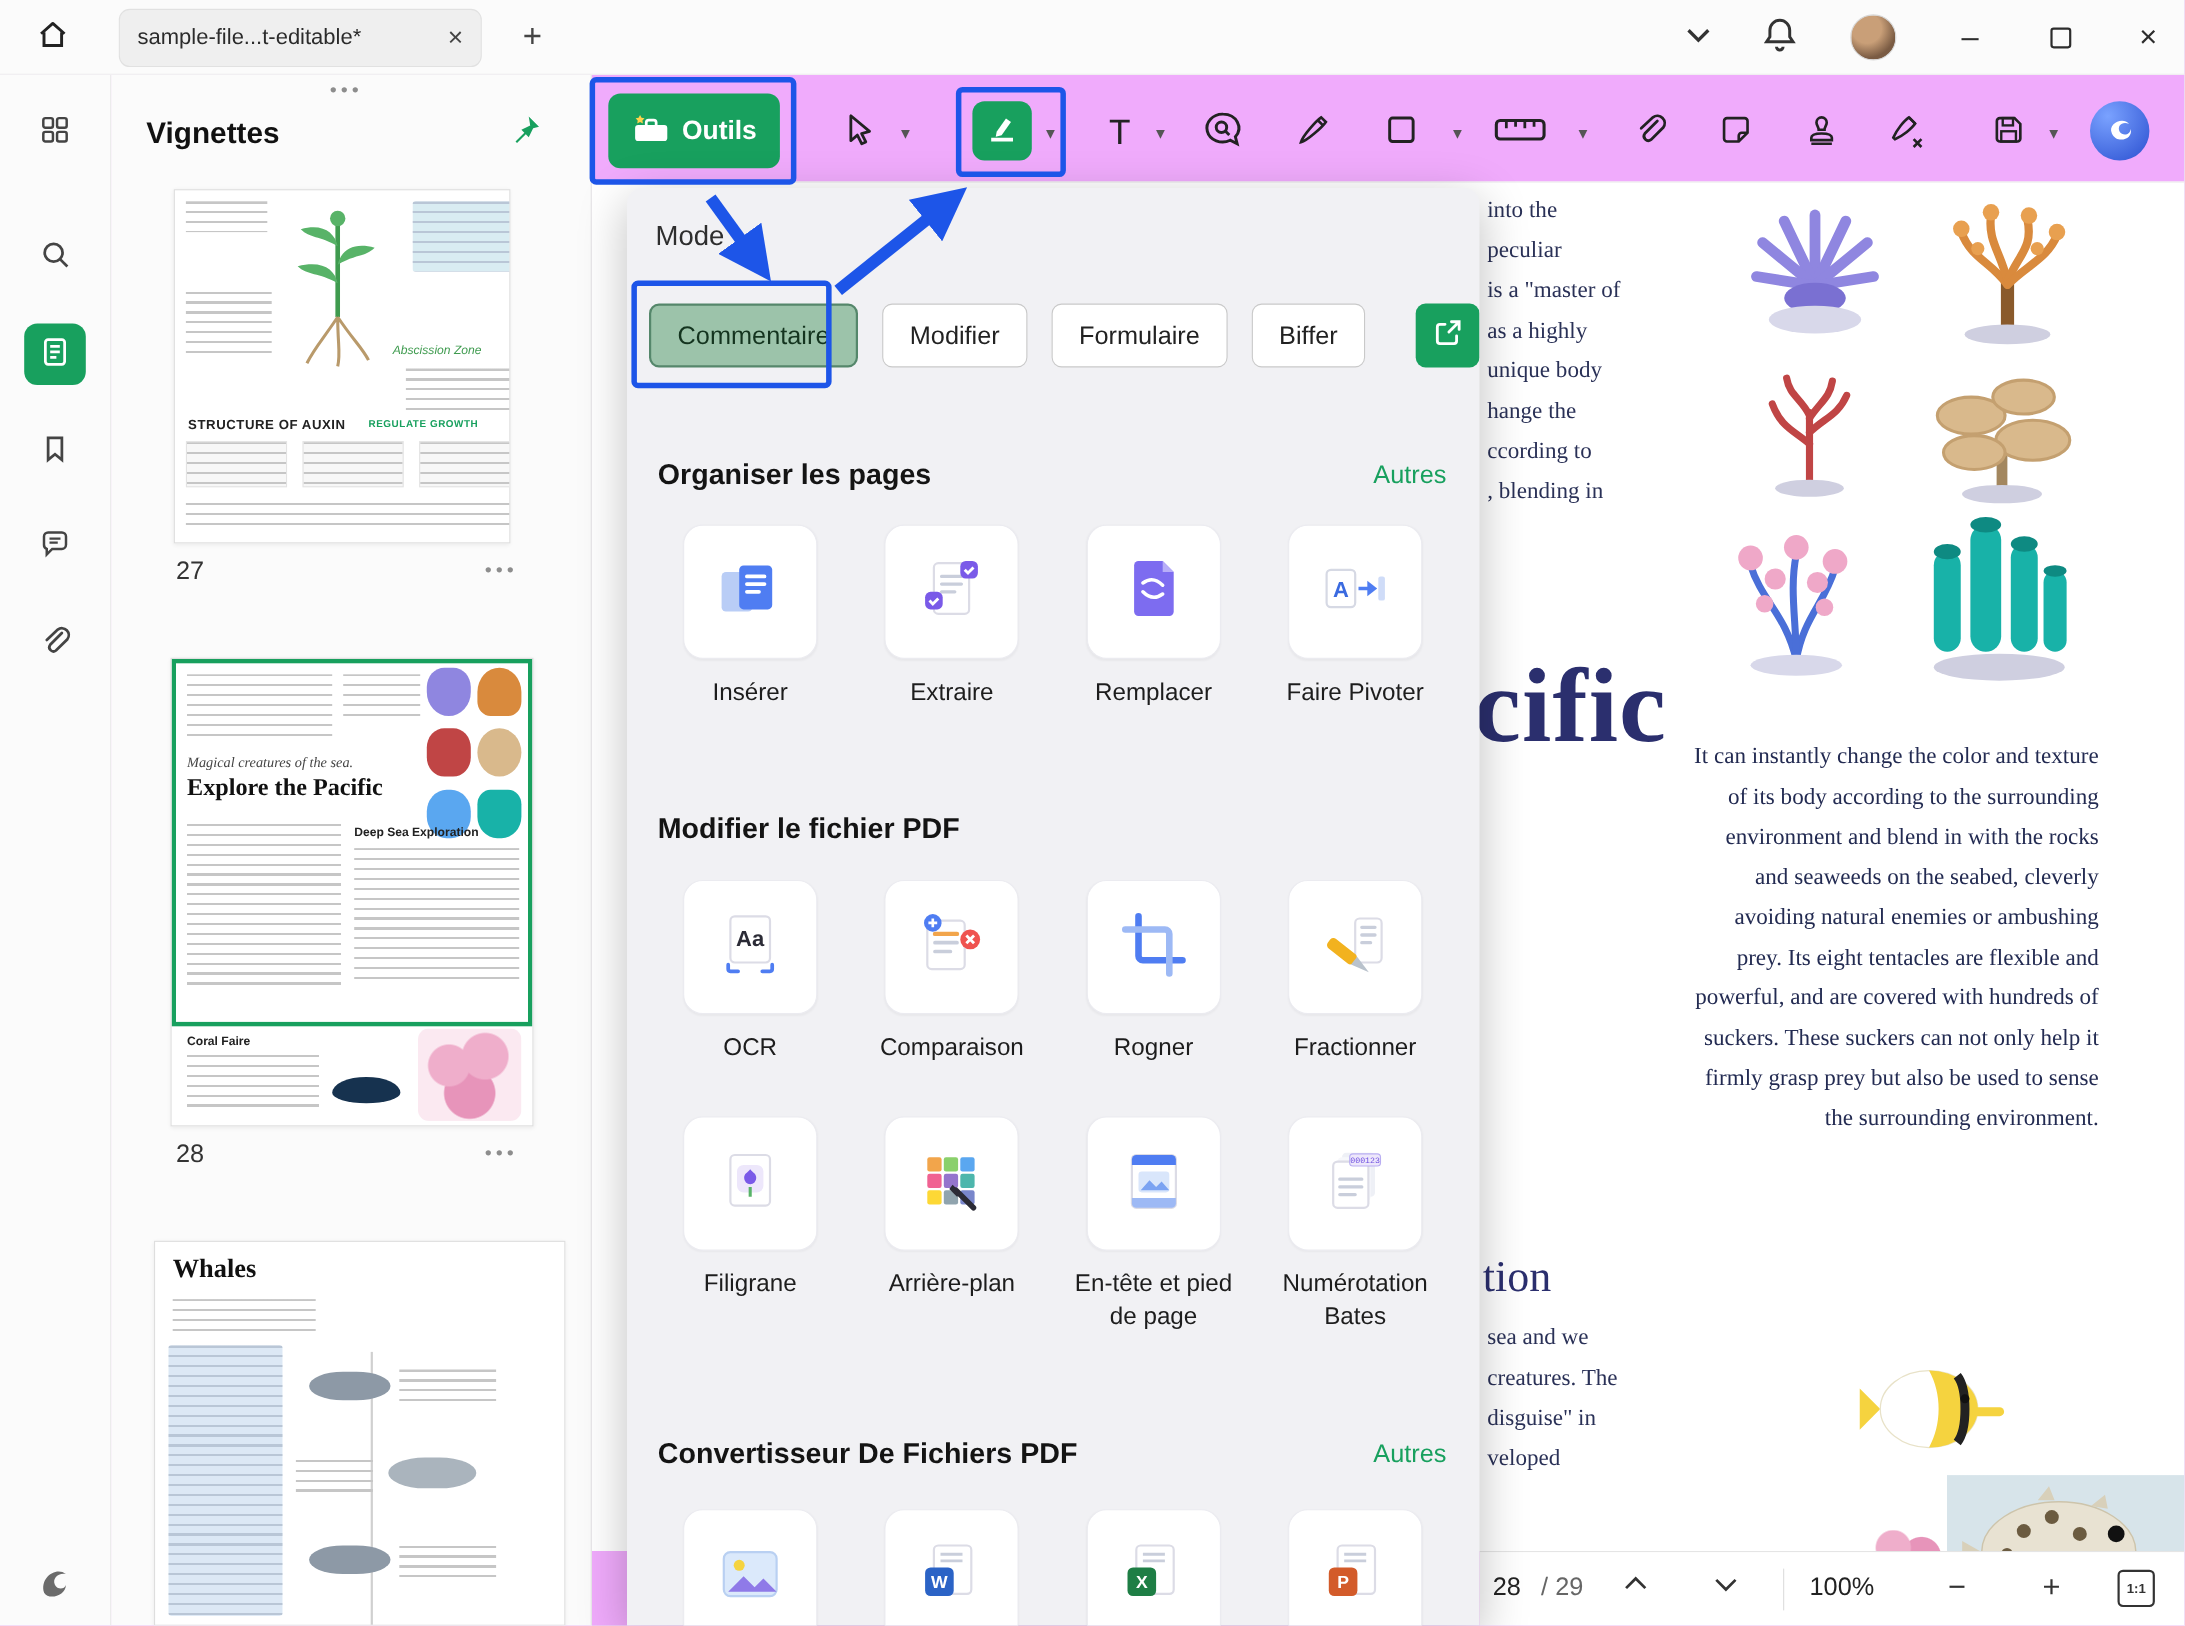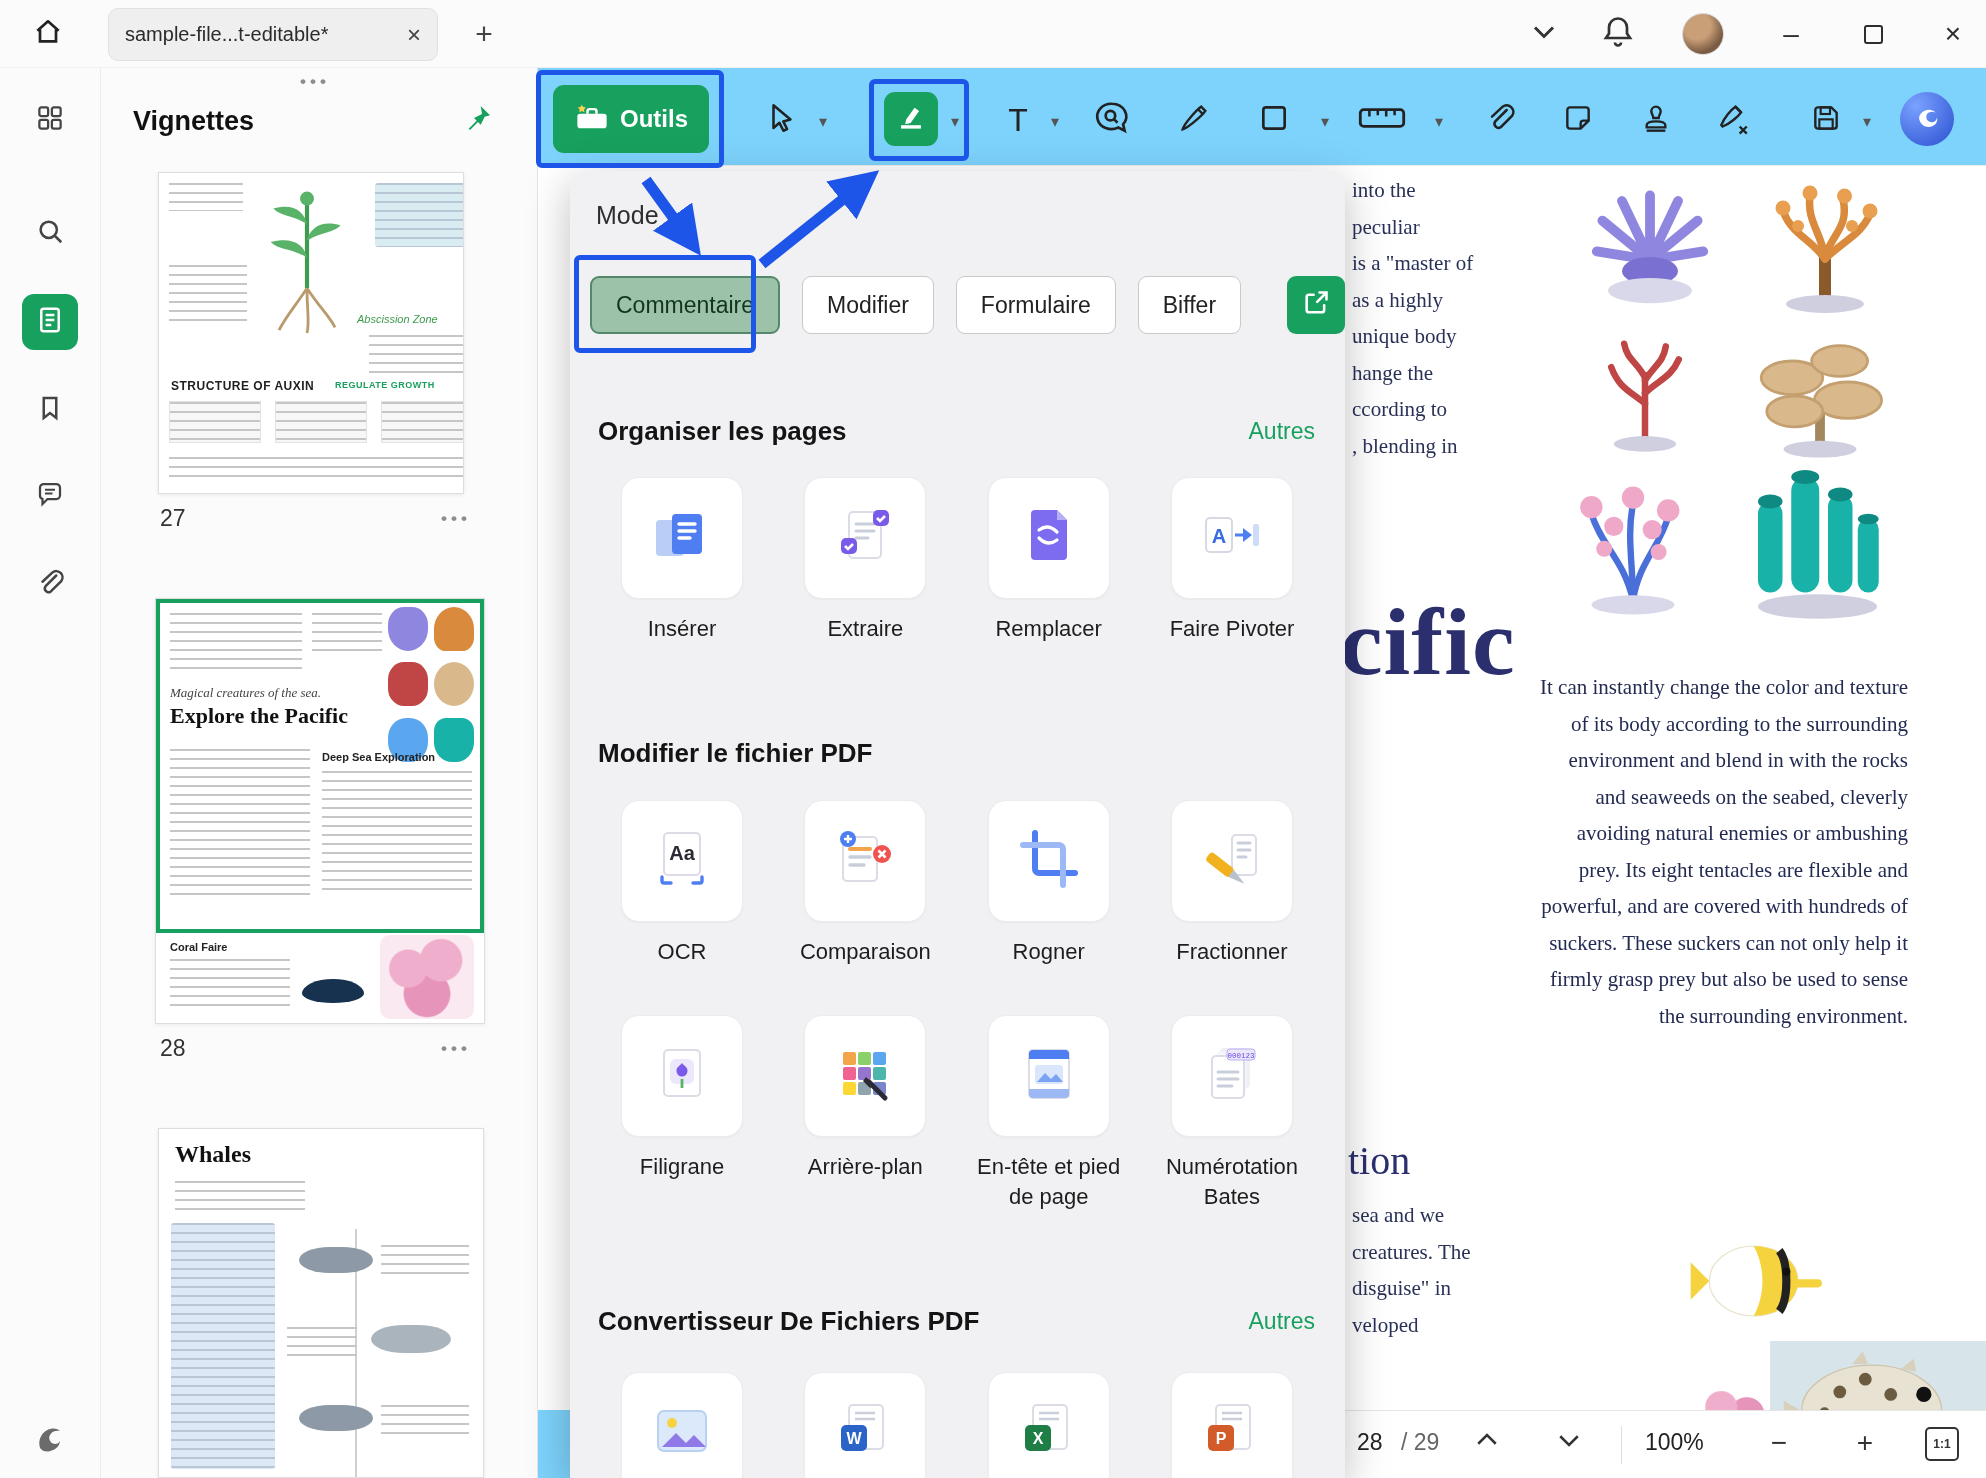--- a/index.html
+++ b/index.html
@@ -1,17 +1,17 @@
 <!DOCTYPE html>
 <html><head>
 <meta charset="utf-8">
 <style>
 *{box-sizing:border-box}
 html,body{margin:0;padding:0;background:#e8e8e8}
-#app{position:relative;width:1986px;height:1478px;background:#7dd3fc;font-family:"Liberation Sans",sans-serif;color:#1f1f1f;overflow:hidden}
+#app{position:relative;width:1986px;height:1478px;background:#f0abfc;font-family:"Liberation Sans",sans-serif;color:#1f1f1f;overflow:hidden}
 .abs{position:absolute}
 .flex{display:flex;align-items:center}
 .serif{font-family:"Liberation Serif","DejaVu Serif",serif}
 
 
 .titlebar{left:0;top:0;width:1986px;height:68px;background:#fbfbfb;border-bottom:1px solid #efefef;z-index:25}
 .homebtn{left:22px;top:10px;width:52px;height:48px;display:flex;align-items:center;justify-content:center;border-radius:10px}
 .tab{left:108px;top:8px;width:330px;height:53px;background:#efefef;border:1px solid #e1e1e1;border-radius:10px;display:flex;align-items:center;padding:0 16px;gap:12px}
 .tab-title{font-size:20px;color:#2b2b2b;flex:1;white-space:nowrap;overflow:hidden}
 .tclose{font-size:24px;color:#444;line-height:1}
@@ -207,21 +207,21 @@
       <div class="abs tl" style="left:166px;top:172px;width:150px;height:126px"></div>
       <div class="abs" style="left:14px;top:342px;font-size:11px;font-weight:bold;color:#222">Coral Faire</div>
       <div class="abs tl" style="left:14px;top:360px;width:120px;height:52px"></div>
       <div class="abs" style="left:146px;top:380px;width:62px;height:24px;background:#16324f;border-radius:50% 50% 50% 50%/60% 60% 40% 40%"></div>
       <div class="abs" style="left:224px;top:336px;width:94px;height:84px;background:radial-gradient(circle at 30% 40%,#efaecb 0 22%,transparent 24%),radial-gradient(circle at 65% 30%,#efaecb 0 24%,transparent 26%),radial-gradient(circle at 50% 70%,#e794ba 0 30%,transparent 32%),#fbe9f1;border-radius:10px"></div>
       <div class="abs greenborder" style="left:0;top:0;width:328px;height:334px"></div>
     </div>
     <div class="abs pagenum" style="left:59px;top:967px">28</div>
     <div class="abs dots" style="left:340px;top:971px">•••</div>
 
-    <div class="abs thumb" style="left:57px;top:1060px;width:326px;height:350px">
+    <div class="abs thumb" style="left:39px;top:1060px;width:374px;height:350px">
       <div class="abs serif" style="left:16px;top:12px;font-size:24px;font-weight:bold;color:#111">Whales</div>
       <div class="abs tl" style="left:16px;top:52px;width:130px;height:30px"></div>
       <div class="abs tl-b" style="left:12px;top:94px;width:104px;height:246px;background-color:#dce8f5;padding:8px;border-radius:3px"></div>
       <div class="abs" style="left:196px;top:100px;width:2px;height:250px;background:#d0d0d0"></div>
       <div class="abs" style="left:140px;top:118px;width:74px;height:26px;background:#8d99a6;border-radius:50%/60%"></div>
       <div class="abs tl" style="left:222px;top:116px;width:88px;height:30px"></div>
       <div class="abs" style="left:212px;top:196px;width:80px;height:28px;background:#aab4bd;border-radius:50%/60%"></div>
       <div class="abs tl" style="left:128px;top:198px;width:70px;height:30px"></div>
       <div class="abs" style="left:140px;top:276px;width:74px;height:26px;background:#8d99a6;border-radius:50%/60%"></div>
       <div class="abs tl" style="left:222px;top:276px;width:88px;height:30px"></div>

